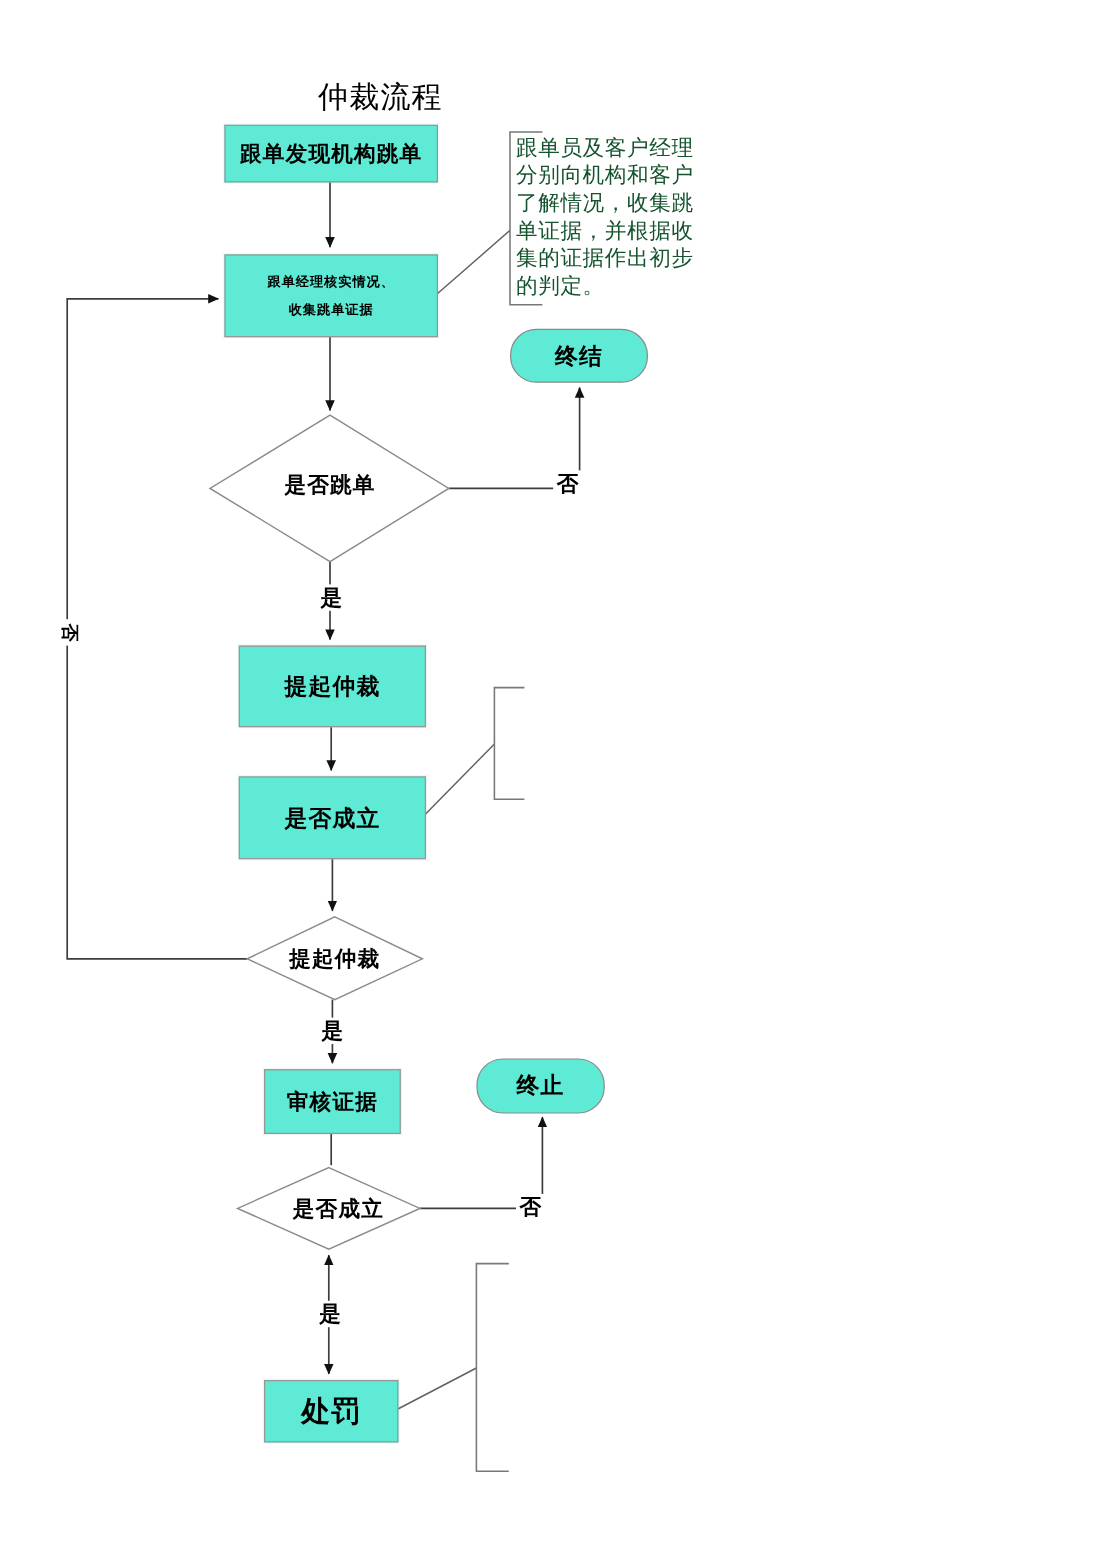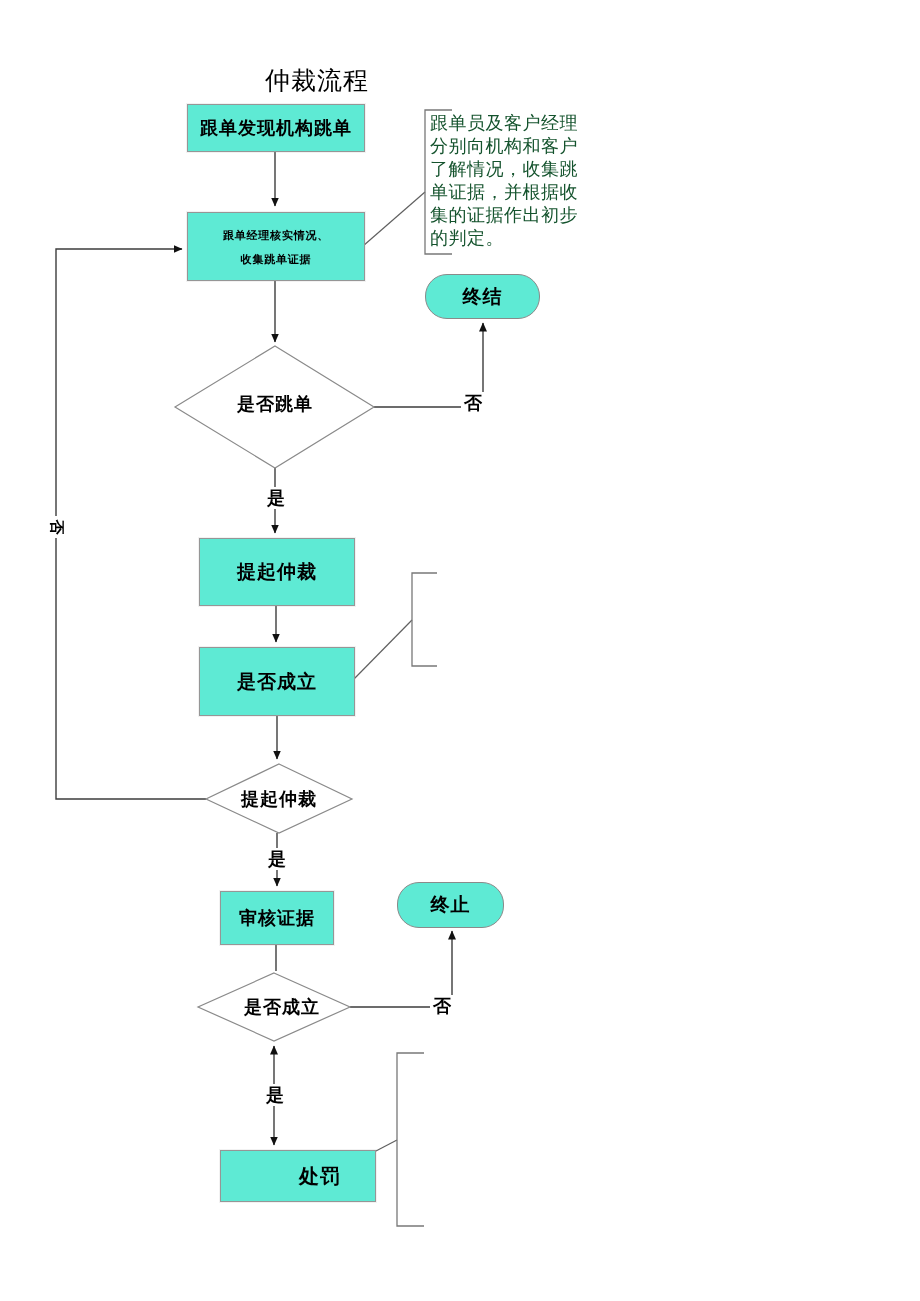--- a/index.html
+++ b/index.html
@@ -31,21 +31,21 @@
   .annotation{
     position:absolute;z-index:3;color:#14532d;white-space:pre-line;
     font-family:Liberation Serif, serif;
   }
   .ann-1{left:430px;top:70px;width:156px;font-size:18px;line-height:23px;letter-spacing:0.5px;}
   .ann-2{left:418px;top:532px;width:156px;font-size:18px;line-height:23px;letter-spacing:0.5px;}
   .ann-3{left:403px;top:1013px;width:164px;font-size:15.5px;line-height:19.5px;}
   .f18{font-size:18px;letter-spacing:1px;}
   .f17{font-size:11px;letter-spacing:0.8px;line-height:24px;}
   .f19{font-size:19px;letter-spacing:1px;}
-  .f20{font-size:20px;letter-spacing:1px;padding-left:44px;}
+  .f20{font-size:24px;letter-spacing:1px;}
 </style>
 </head>
 <body>
 
 <div class="page">
 
   <svg class="wires" width="920" height="1301" viewBox="0 0 920 1301">
     <defs>
       <marker id="arrow" markerWidth="10" markerHeight="9" refX="8.5" refY="4" orient="auto" markerUnits="userSpaceOnUse">
         <path d="M0,0 L9,4 L0,8 Z" fill="#111111"></path>

